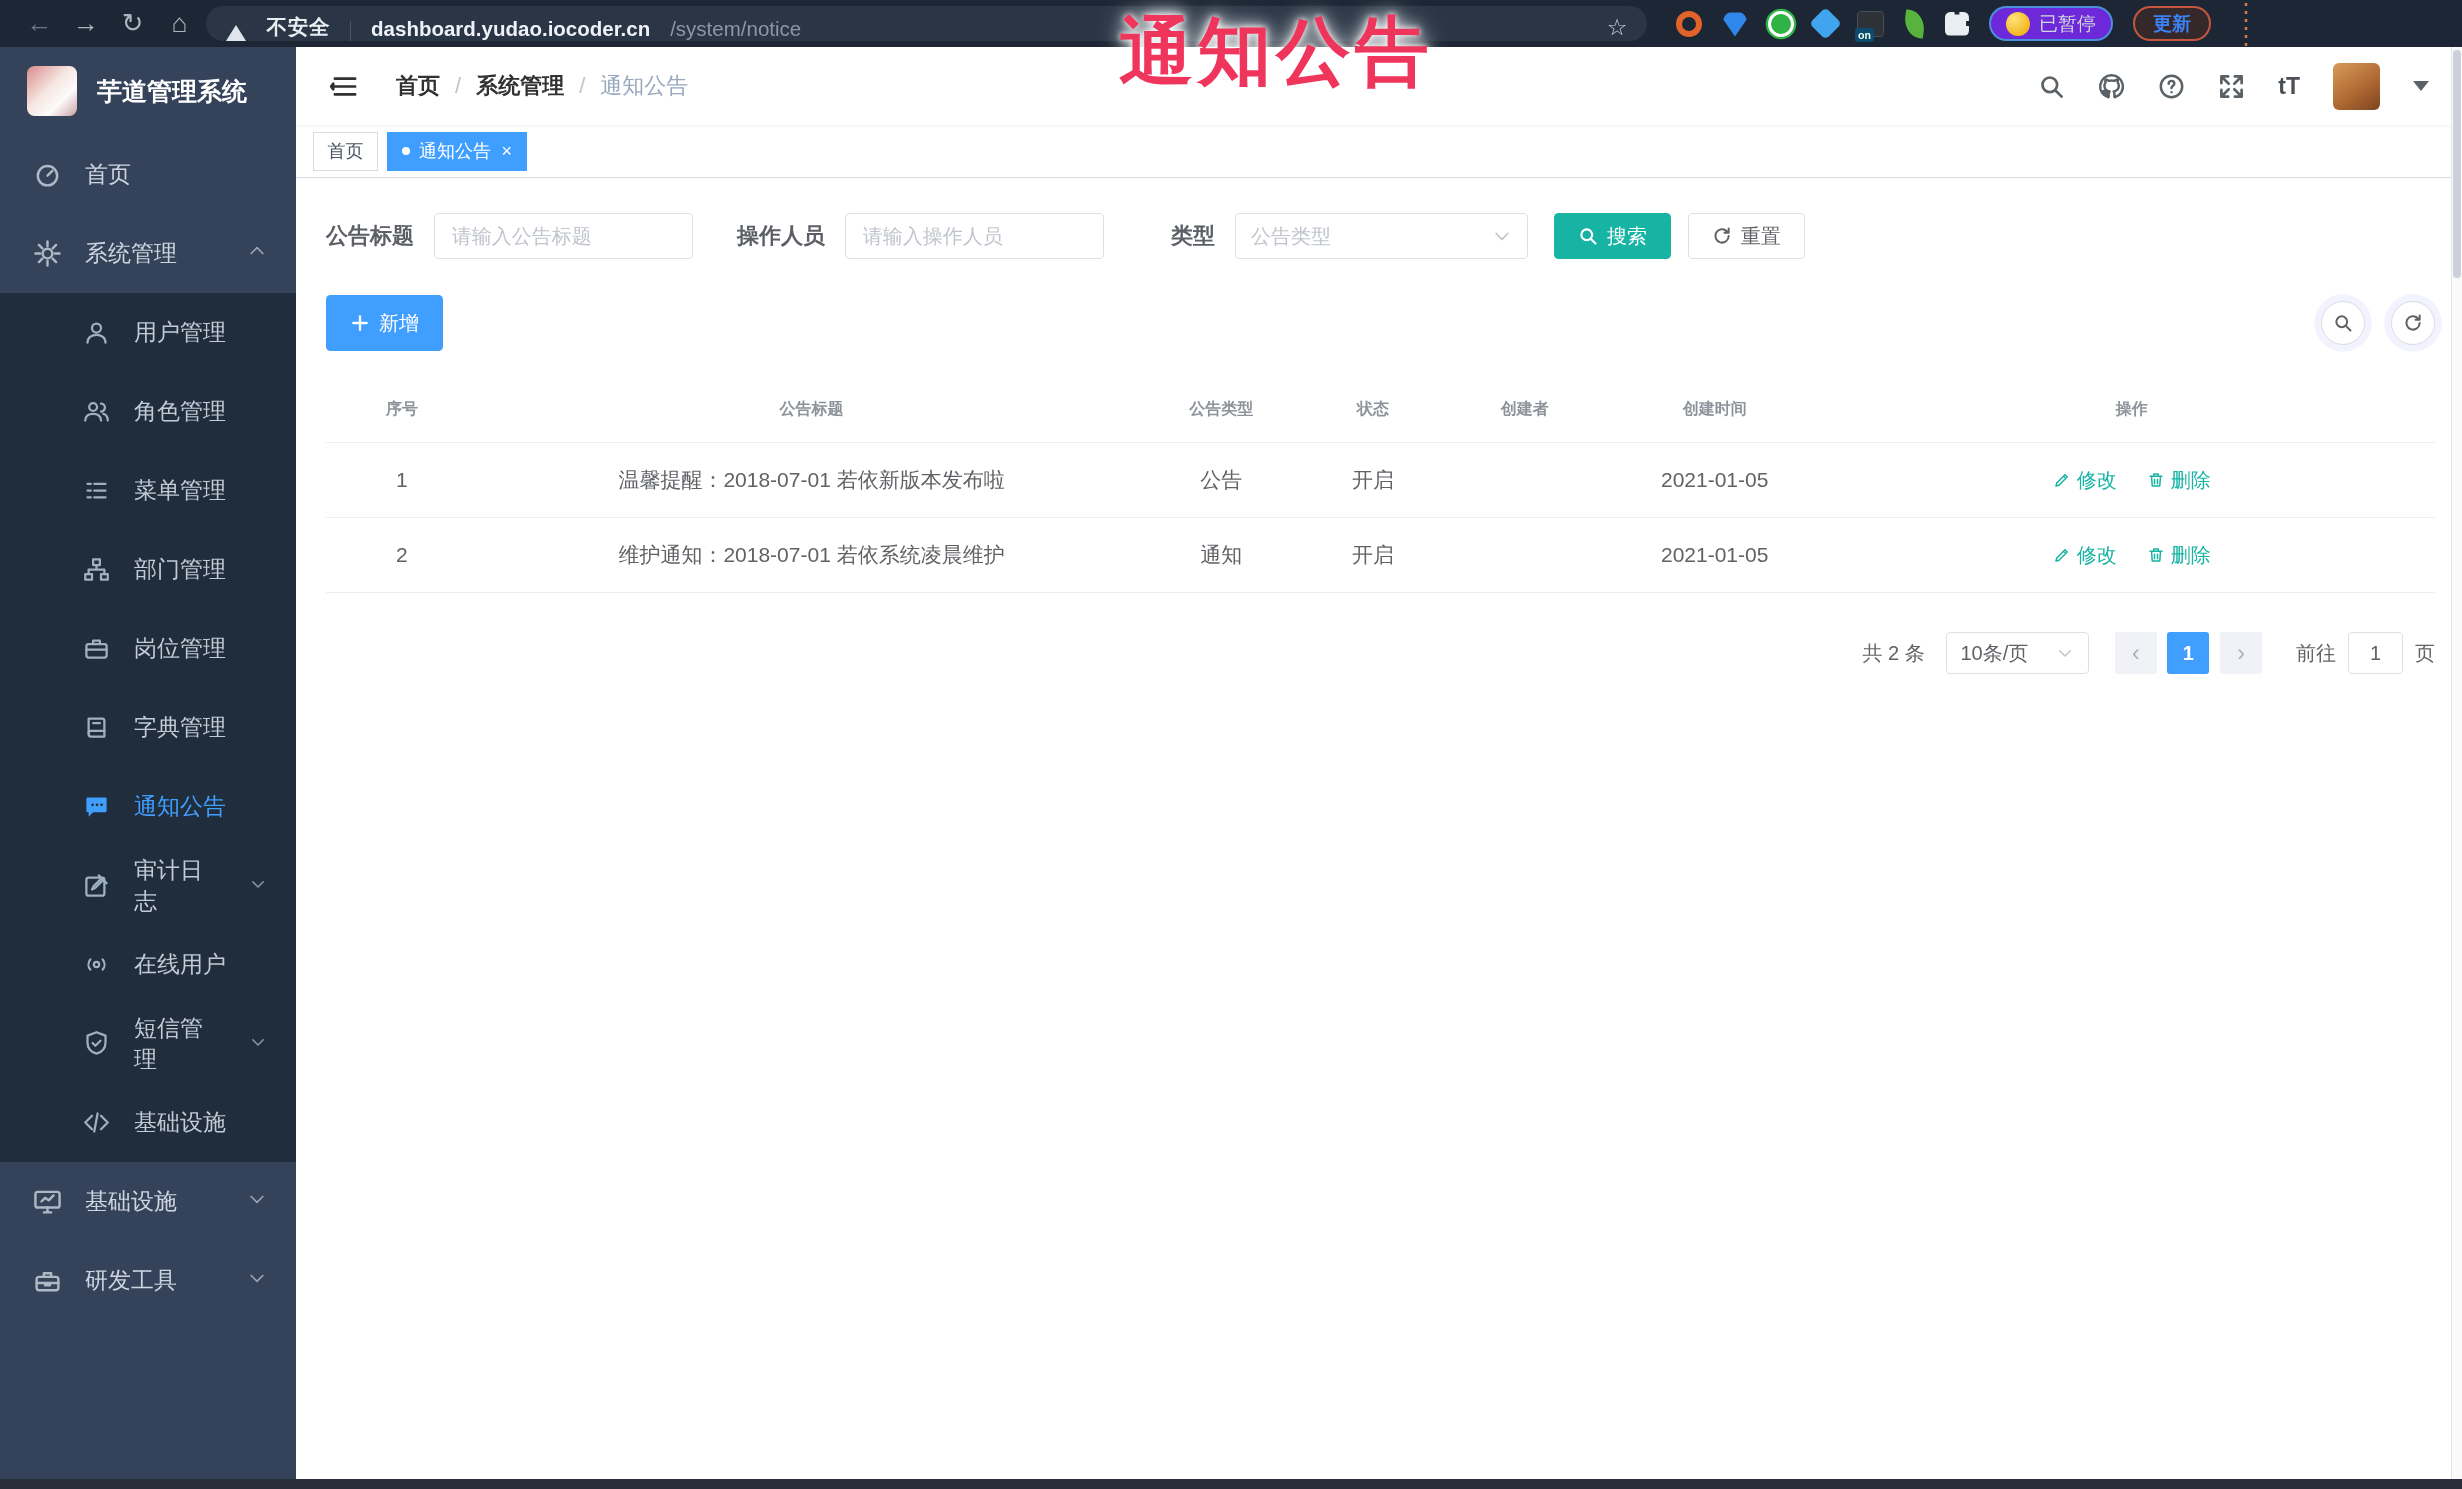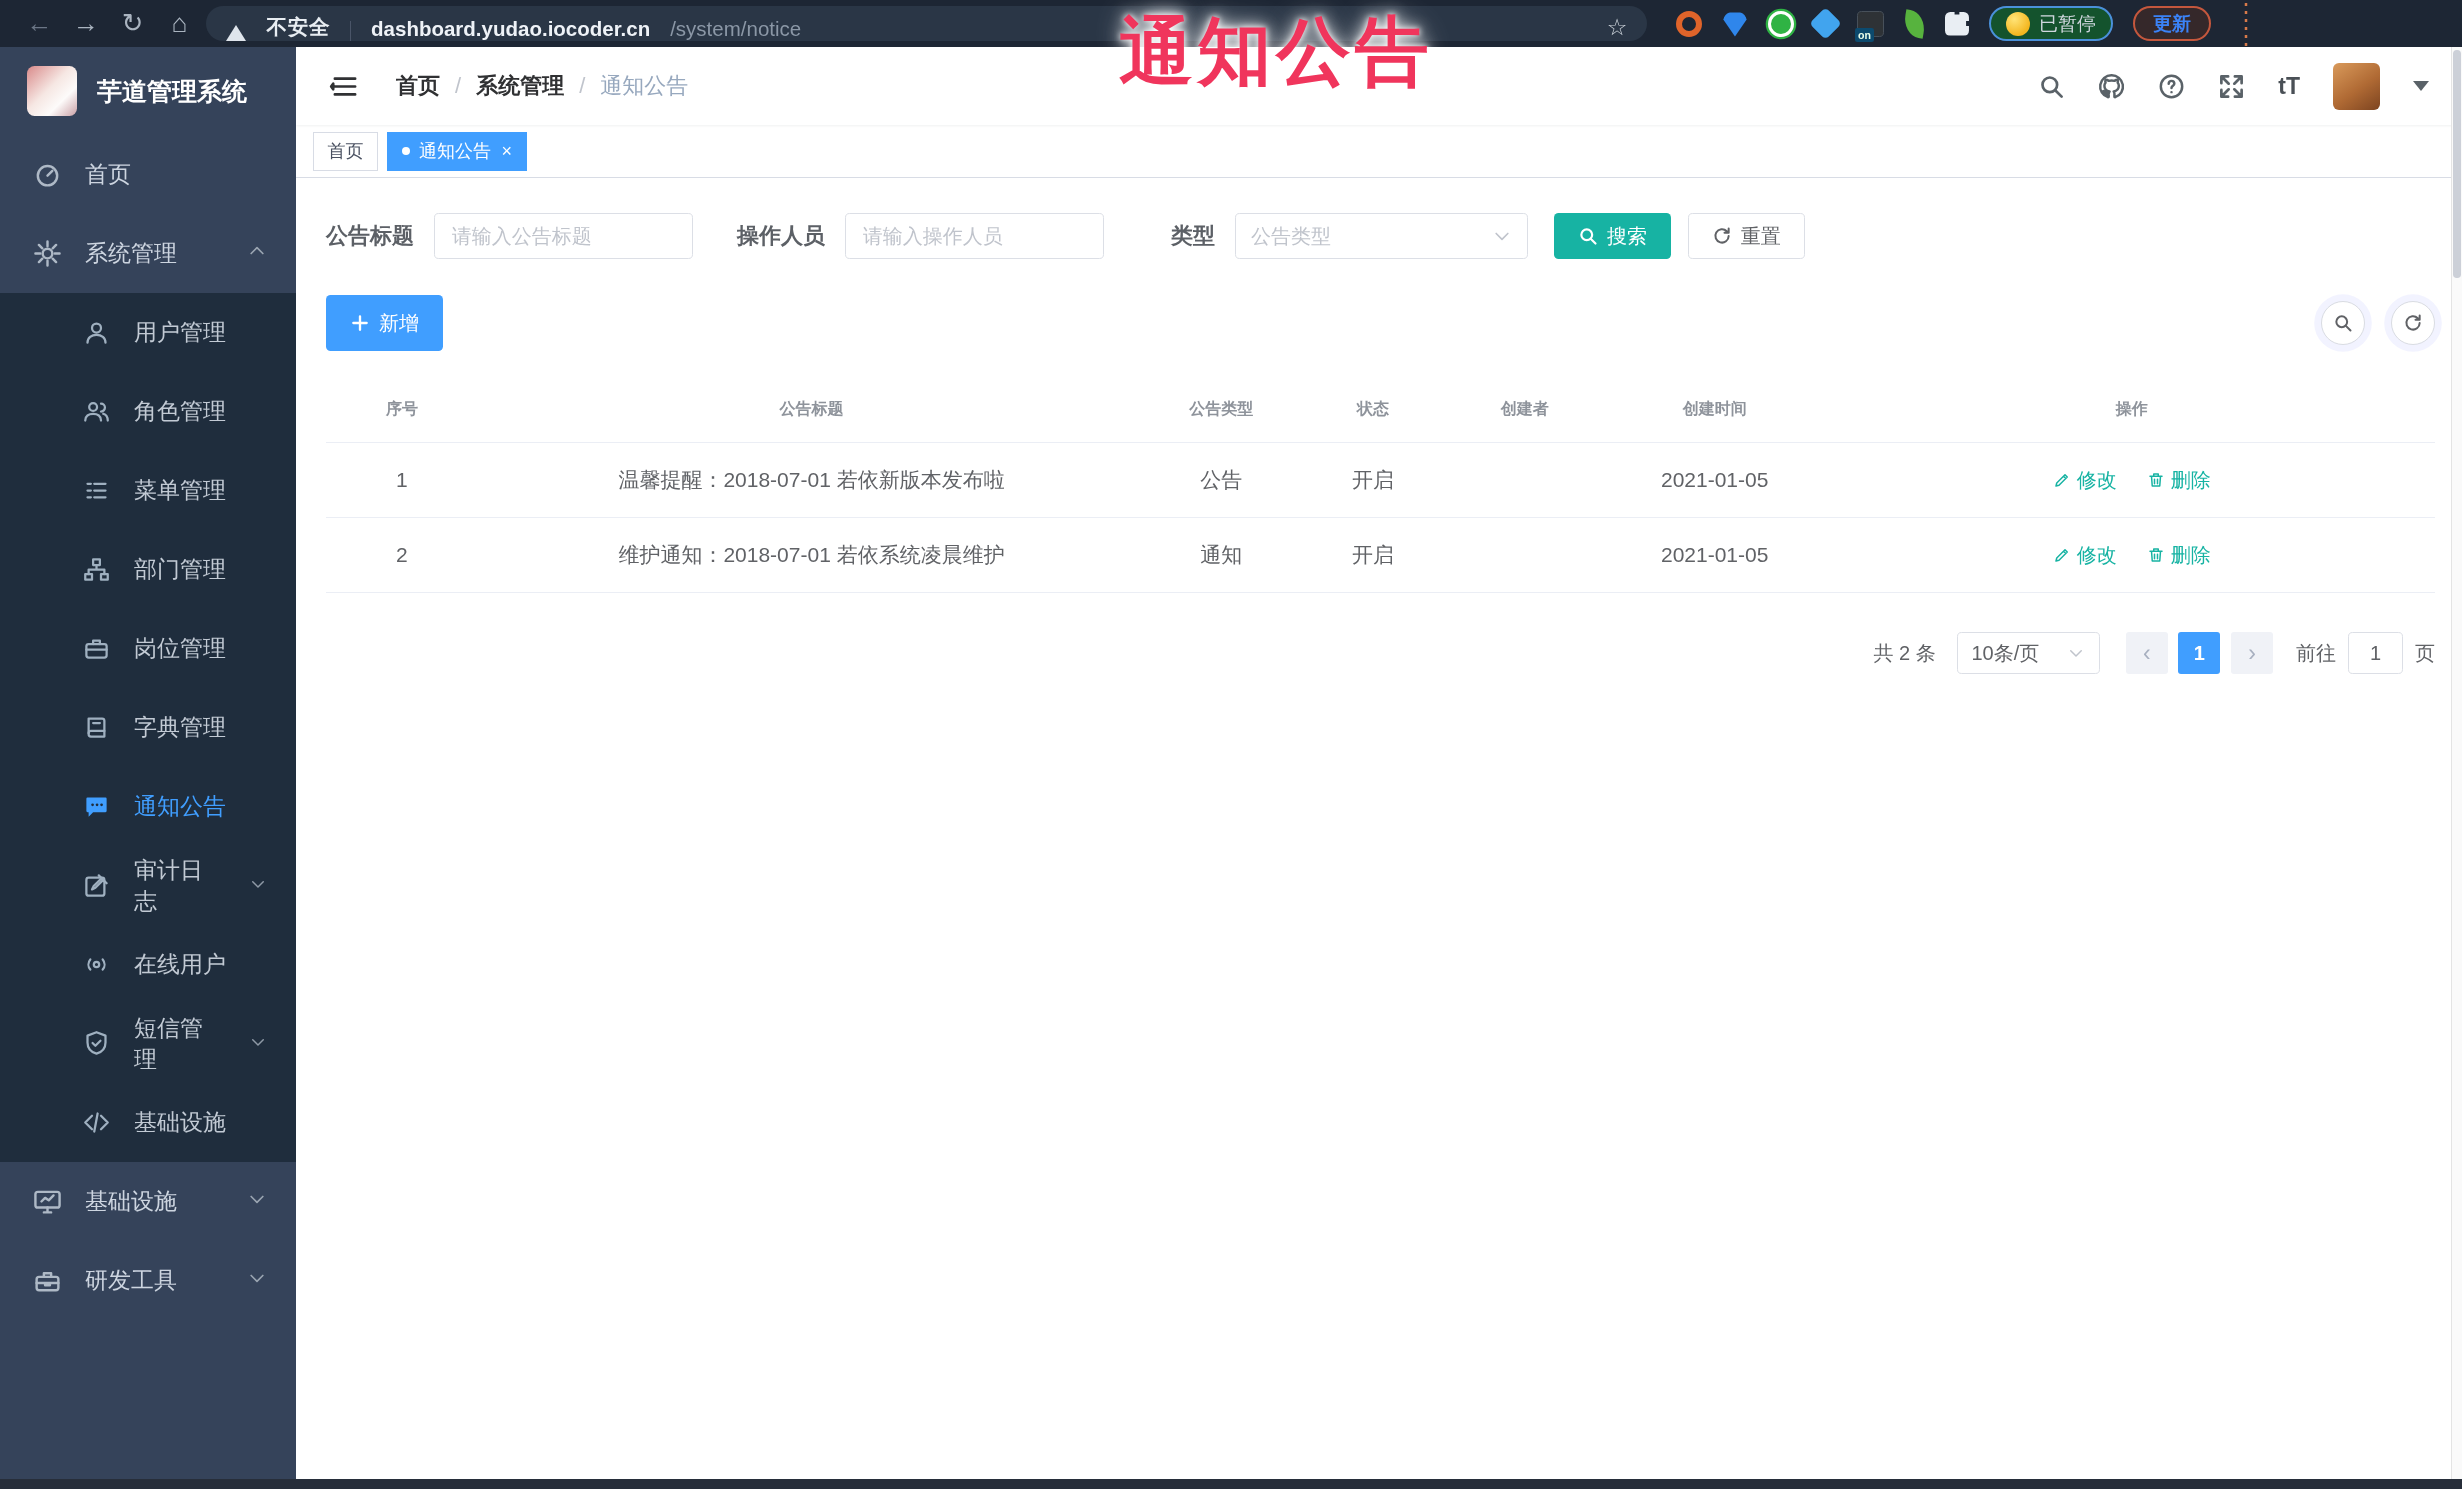--- a/index.html
+++ b/index.html
@@ -32,21 +32,21 @@
   .ext-green{ background:#2fb344; border:3px solid #fff; box-shadow:0 0 0 2.3px #2fb344;}
   .ext-gem{ width:23px;height:23px;background:#41a4ee; transform:rotate(45deg); border-radius:4.6px;}
   .ext-dark{ width:27px;height:26px;border-radius:4.6px;background:#2e3236; border:1.5px solid #47505a; position:relative;}
   .ext-dark .on-badge{ position:absolute; left:-3px; bottom:-6px; background:#0c4a6e; color:#eaffea; font-size:10.6px; line-height:12px; padding:0.8px 3px; border-radius:2.3px; font-weight:700;}
   .ext-leaf{ width:21px;height:26px;background:#57b33e;border-radius:0 80% 0 80%; transform:rotate(10deg);}
   .ext-puzzle{ width:24px;height:24px;background:#e9eef3;border-radius:5.3px; clip-path:polygon(0 0,40% 0,40% 12%,60% 12%,60% 0,100% 0,100% 40%,88% 40%,88% 60%,100% 60%,100% 100%,0 100%);}
   .chip{
     height:35px; border-radius:17.4px; display:flex; align-items:center; gap:9px;
     padding:0 15px; font-size:19px; color:#cfd6dd;
   }
-  .chip.paused{ border:2.3px solid #4a90d9; background:#14532d;}
+  .chip.paused{ border:2.3px solid #4a90d9; background:#6d28d9;}
   .emoji{ width:24px;height:24px;border-radius:50%; background:radial-gradient(circle at 35% 30%, #ffe477, #f3b61f 70%); position:relative;}
   .chip.update{ border:2.3px solid #c4573d; background:#35282a; color:#3b82f6; font-weight:700; padding:12px 18px;}
   .kebab{ color:#d87a4a; font-size:24px; letter-spacing:0; margin-left:3px; line-height:1;}
   
   .watermark{
     position:absolute; left:1119px; top:3px; z-index:60; font-size:74px; font-weight:700;
     letter-spacing:4.6px; color:#f0355c;
     text-shadow:0 0 6px #fff, 0 0 15px rgba(255,255,255,.95), 0 0 27px rgba(255,255,255,.8);
     pointer-events:none;
   }
@@ -117,21 +117,21 @@
   .link{ color:#17B3A3; font-size:20px; display:inline-flex; align-items:center; gap:6px; cursor:pointer; margin:0 15px;}
   .link .bic{ width:18px;height:18px;}
   
   .pager{ margin-top:39px; display:flex; align-items:center; justify-content:flex-end; font-size:20px; color:#606266;}
   .pg-total{ margin-right:21px;}
   .pg-size{ width:143px; height:42px; border:0.8px solid #dcdfe6; border-radius:4.6px; display:flex; align-items:center; justify-content:space-between; padding:0 13.7px; cursor:pointer; color:#606266;}
   .pg-size .sel-chev{ width:18px;height:18px;color:#c0c4cc;}
   .pg-btn{ width:42px;height:42px;border-radius:3px;background:#f0f2f7;color:#a8b0c0; display:flex;align-items:center;justify-content:center; font-size:23px; cursor:pointer;}
   .pg-prev{ margin-left:26px;}
   .pg-cur{ width:42px;height:42px;border-radius:3px;background:#409EFF;color:#fff;font-weight:700; display:flex;align-items:center;justify-content:center; margin:0 10.6px; cursor:pointer;}
-  .pg-goto{ margin-left:23px;}
+  .pg-goto{ margin-left:34px;}
   .pg-input{ width:55px;height:42px;border:0.8px solid #dcdfe6;border-radius:4.6px;text-align:center;font-size:20px;color:#606266; margin:0 12px; outline:none; background:#fff; font-family:inherit;}
   
   .bottom-strip{ position:absolute; left:0; right:0; bottom:0; height:10.6px; background:#272e3a; z-index:40;}
   .scrollbar{ position:absolute; right:0; top:47px; bottom:10.6px; width:10.6px; background:#fafafa; border-left:0.8px solid #e4e4e4; z-index:30;}
   .scroll-thumb{ position:absolute; top:3px; right:1.5px; width:7.6px; height:228px; border-radius:3.8px; background:#ccd0d8;}
 </style>
 </head>
 <body>
 
 <div class="screen">

